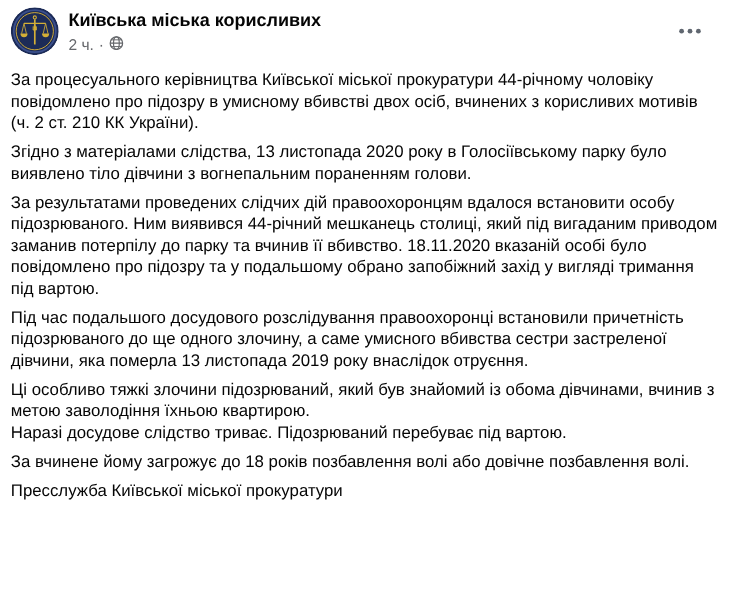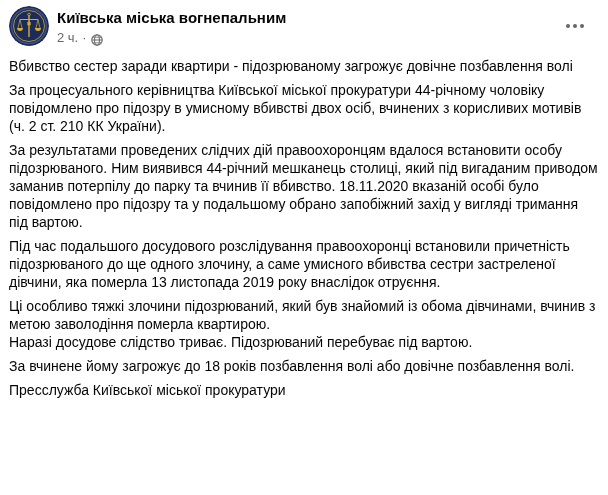--- a/index.html
+++ b/index.html
@@ -39,21 +39,21 @@
   }
   .page-name {
     font-size: 15px;
     font-weight: 700;
     line-height: 19px;
     color: #050505;
     cursor: pointer;
   }
   .meta-row {
     display: flex;
-    align-items: flex-end;
+    align-items: flex-start;
     margin-top: 3px;
     font-size: 13px;
     line-height: 16px;
     color: #65676b;
   }
   .meta-row .dot-sep {
     margin: 0 4px;
   }
   .globe {
     display: inline-block;
@@ -114,21 +114,21 @@
         <line x1="29" y1="13.5" x2="31" y2="22" stroke="#d4af37" stroke-width="0.7"></line>
 
         <path d="M8 22 H14 A3 3 0 0 1 8 22 Z" fill="#d4af37"></path>
         <path d="M26 22 H32 A3 3 0 0 1 26 22 Z" fill="#d4af37"></path>
 
         <path d="M18.6 16 v3 h0.9 v-3 M19.55 15.2 v3.8 h0.9 v-3.8 M20.5 16 v3 h0.9 v-3" stroke="#d4af37" stroke-width="0.7" fill="none"></path>
       </svg>
     </div>
 
     <div class="header-info">
-      <div class="page-name">Київська міська вогнепальним</div>
+      <div class="page-name">Київська міська корисливих</div>
       <div class="meta-row">
         <span>2 ч.</span>
         <span class="dot-sep">·</span>
         <span class="globe">
           <svg width="12" height="12" viewBox="0 0 12 12">
             <circle cx="6" cy="6" r="5.2" fill="none" stroke="#65676b" stroke-width="1.1"></circle>
             <ellipse cx="6" cy="6" rx="2.4" ry="5.2" fill="none" stroke="#65676b" stroke-width="1"></ellipse>
             <line x1="0.8" y1="6" x2="11.2" y2="6" stroke="#65676b" stroke-width="1"></line>
             <line x1="1.4" y1="3.2" x2="10.6" y2="3.2" stroke="#65676b" stroke-width="0.8"></line>
             <line x1="1.4" y1="8.8" x2="10.6" y2="8.8" stroke="#65676b" stroke-width="0.8"></line>
@@ -139,23 +139,23 @@
 
     <div class="menu-btn">
       <i></i>
       <i></i>
       <i></i>
     </div>
 
   </div>
 
   <div class="post-body">
-    <p class="para">Вбивство сестер заради квартири - підозрюваному загрожує довічне позбавлення волі</p>
     <p class="para">За процесуального керівництва Київської міської прокуратури 44-річному чоловіку повідомлено про підозру в умисному вбивстві двох осіб, вчинених з корисливих мотивів (ч. 2 ст. 210 КК України).</p>
+    <p class="para">Згідно з матеріалами слідства, 13 листопада 2020 року в Голосіївському парку було виявлено тіло дівчини з вогнепальним пораненням голови.</p>
     <p class="para">За результатами проведених слідчих дій правоохоронцям вдалося встановити особу підозрюваного. Ним виявився 44-річний мешканець столиці, який під вигаданим приводом заманив потерпілу до парку та вчинив її вбивство. 18.11.2020 вказаній особі було повідомлено про підозру та у подальшому обрано запобіжний захід у вигляді тримання під вартою.</p>
     <p class="para">Під час подальшого досудового розслідування правоохоронці встановили причетність підозрюваного до ще одного злочину, а саме умисного вбивства сестри застреленої дівчини, яка померла 13 листопада 2019 року внаслідок отруєння.</p>
-    <p class="para">Ці особливо тяжкі злочини підозрюваний, який був знайомий із обома дівчинами, вчинив з метою заволодіння померла квартирою.
+    <p class="para">Ці особливо тяжкі злочини підозрюваний, який був знайомий із обома дівчинами, вчинив з метою заволодіння їхньою квартирою.
 Наразі досудове слідство триває. Підозрюваний перебуває під вартою.</p>
     <p class="para">За вчинене йому загрожує до 18 років позбавлення волі або довічне позбавлення волі.</p>
     <p class="para">Пресслужба Київської міської прокуратури</p>
   </div>
 
 </div>
 
 </body></html>

